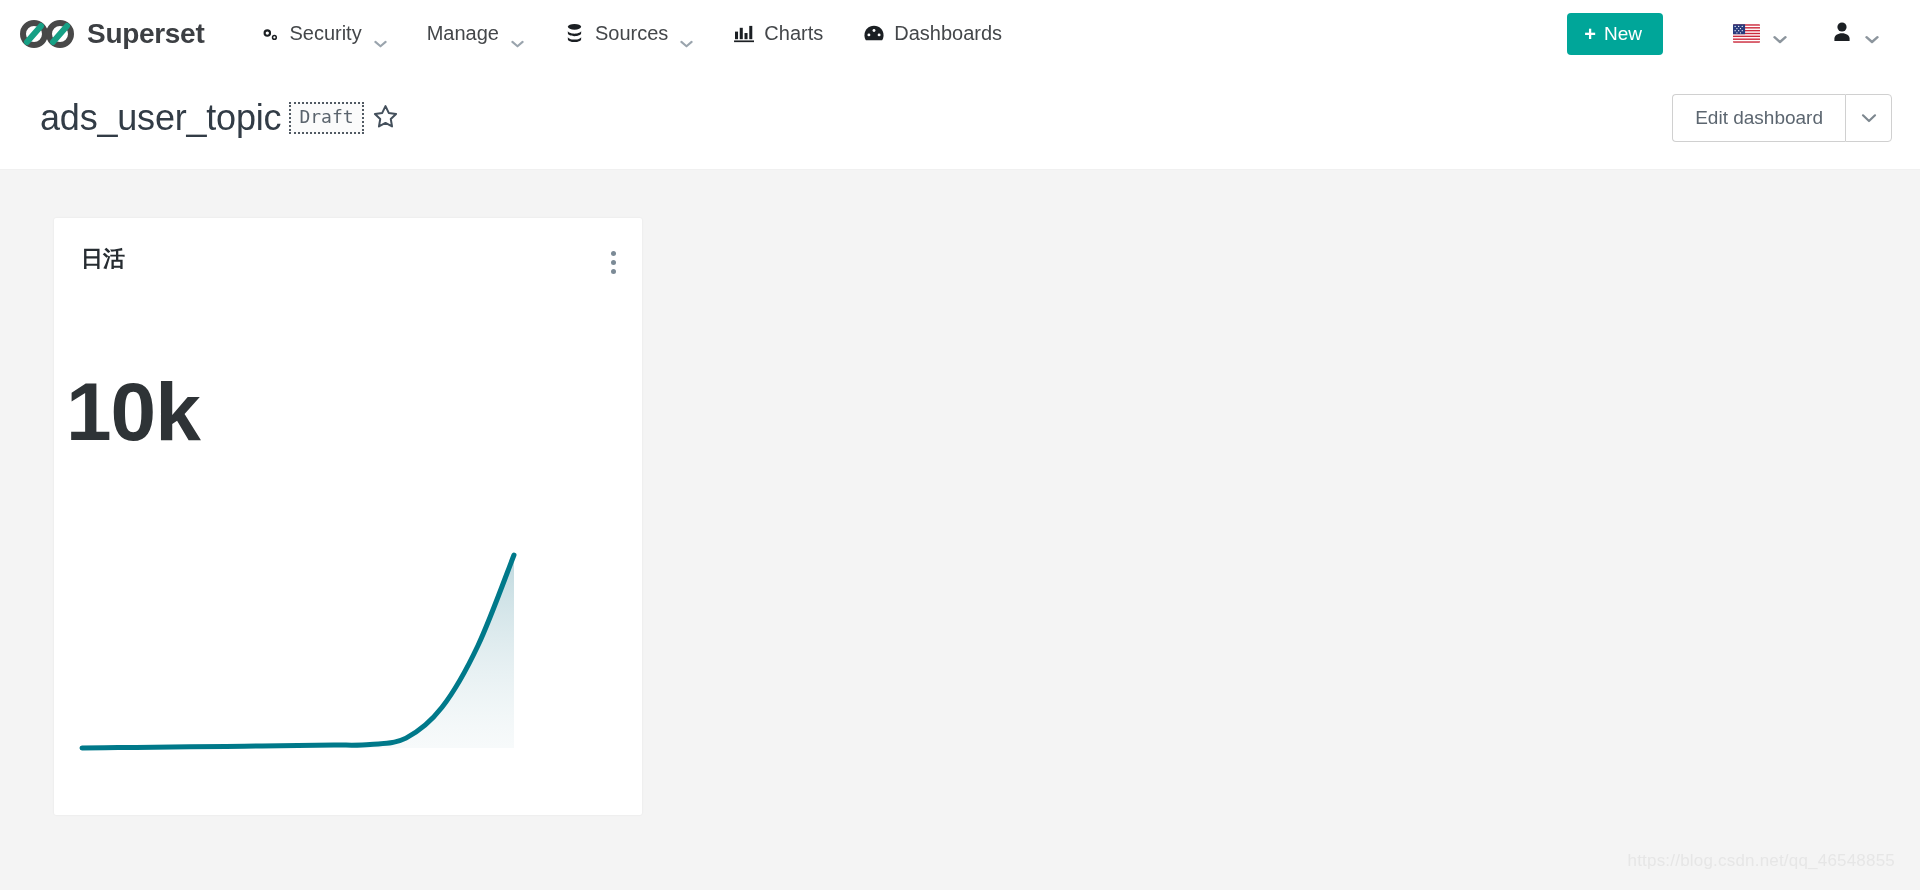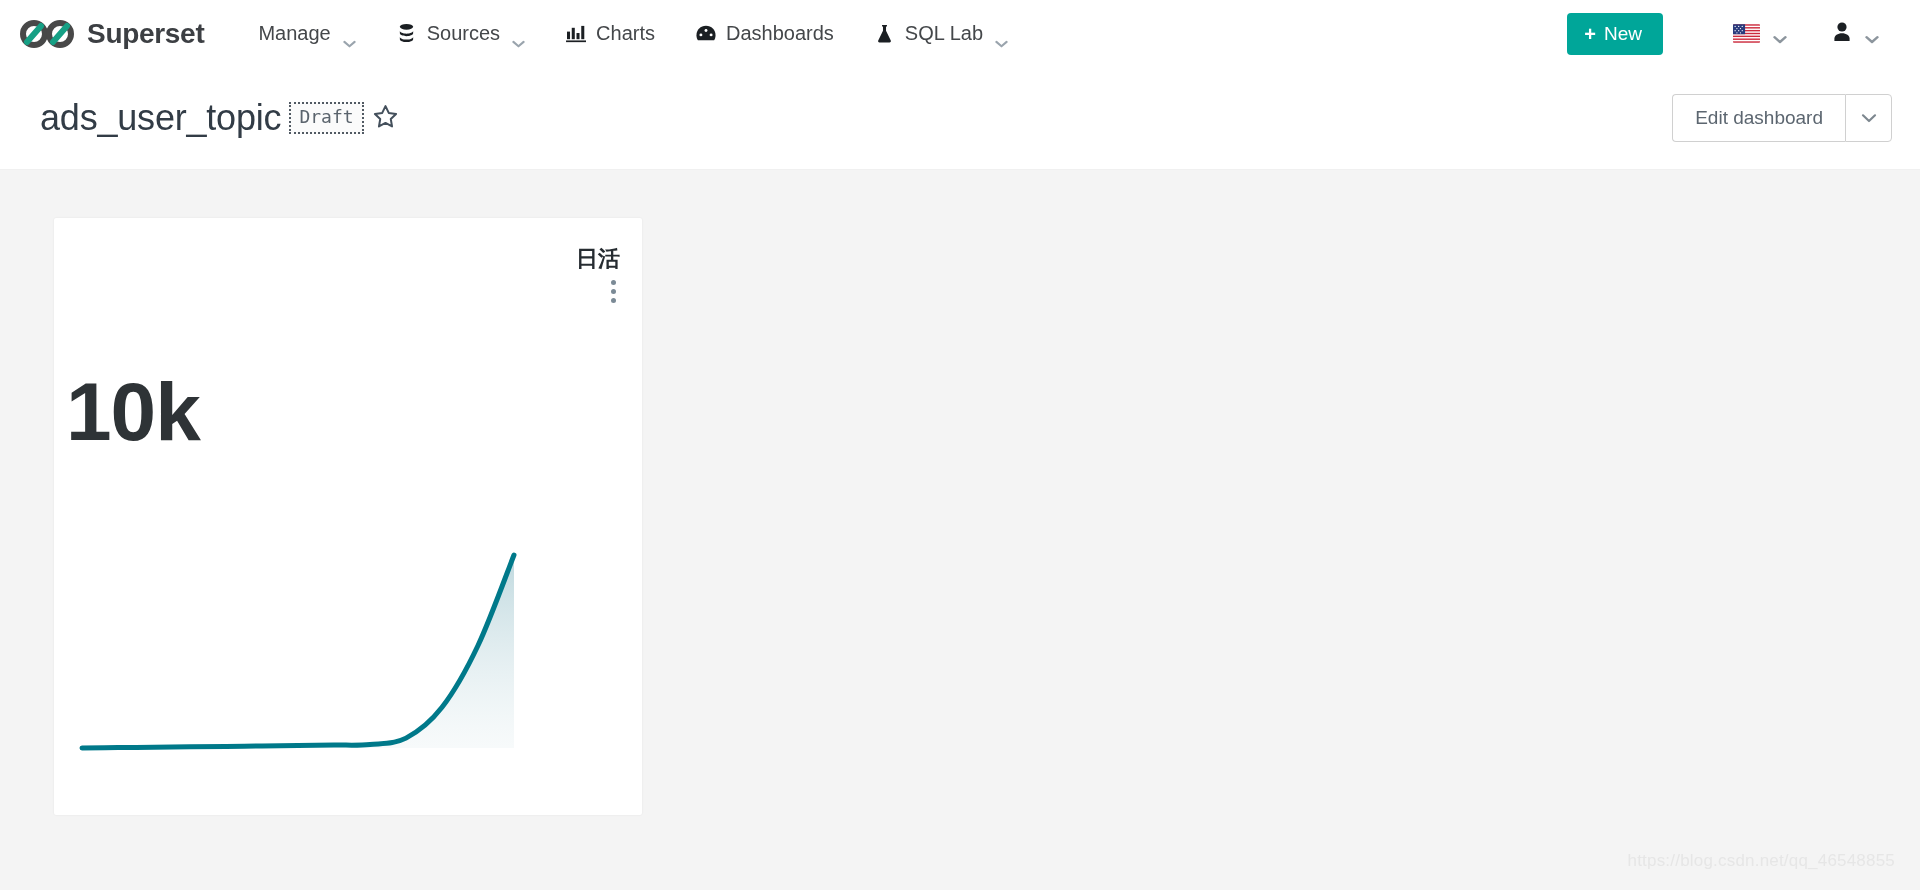--- a/index.html
+++ b/index.html
@@ -159,23 +159,22 @@
     width: 588px;
     height: 597px;
     background: #ffffff;
     border-radius: 2px;
     box-shadow: 0 0 2px rgba(0,0,0,0.08);
     position: relative;
     overflow: hidden;
   }
   .card-head {
     display: flex;
-    align-items: flex-end;
+    align-items: flex-start;
     padding: 27px 22px 0 27px;
-    flex-direction: column;
   }
   .card-title {
     font-size: 22px;
     font-weight: bold;
     color: #262c31;
     font-family: "DejaVu Sans", sans-serif;
     line-height: 1.3;
   }
   .kebab {
     margin-left: auto;
@@ -241,20 +240,36 @@
         <circle cx="40" cy="16" r="11" fill="none" stroke="#484848" stroke-width="6"></circle>
         <path d="M7 24 L21 8" stroke="#16a085" stroke-width="6" stroke-linecap="round"></path>
         <path d="M33 24 L47 8" stroke="#16a085" stroke-width="6" stroke-linecap="round"></path>
       </svg>
     </span>
     <span class="brand-name">Superset</span>
   </a>
 
   <div class="nav-items">
 
+    <div class="nav-item">
+      <span class="nav-icon">
+        <svg viewBox="0 0 24 24" width="21" height="21" fill="currentColor">
+          <path d="M9.5 7.2a4.3 4.3 0 100 8.6 4.3 4.3 0 000-8.6zm0 6.2a1.9 1.9 0 110-3.8 1.9 1.9 0 010 3.8z"></path>
+          <path d="M9.5 4.1l1 .1.6-1.4 1.7.7-.3 1.5 .8.6 1.4-.6.9 1.6-1.2 1 .1 1 1.4.6-.6 1.7-1.5-.3-.6.8.6 1.4-1.6.9-1-1.2-1 .1-.6 1.4-1.7-.6.3-1.5-.8-.6-1.4.6-.9-1.6 1.2-1-.1-1-1.4-.6.6-1.7 1.5.3.6-.8-.6-1.4 1.6-.9 1 1.2z" opacity="0"></path>
+          <path d="M17.6 13.5a3 3 0 100 6 3 3 0 000-6zm0 4.3a1.3 1.3 0 110-2.6 1.3 1.3 0 010 2.6z"></path>
+          <path d="M20.9 16.9l.9-.7-.7-1.2-1.1.3-.6-.4v-1.1h-1.4l-.2 1.1-.7.3-.9-.7-1 1 .6.9-.3.7-1.1.2v1.4l1.1.2.3.7-.6.9 1 1 .9-.6.7.3.2 1.1h1.4l.2-1.1.7-.3.9.6 1-1-.6-.9.3-.7 1.1-.2v-1.4z" opacity="0"></path>
+        </svg>
+      </span>
+      <span>Security</span>
+      <span class="chev">
+        <svg viewBox="0 0 14 8" width="13" height="8" fill="none" stroke="currentColor" stroke-width="2.2" stroke-linecap="round" stroke-linejoin="round">
+            <path d="M1.5 1.7L7 6.5l5.5-4.8"></path>
+          </svg>
+      </span>
+    </div>
 
     <div class="nav-item">
       <span>Manage</span>
       <span class="chev">
         <svg viewBox="0 0 14 8" width="13" height="8" fill="none" stroke="currentColor" stroke-width="2.2" stroke-linecap="round" stroke-linejoin="round">
             <path d="M1.5 1.7L7 6.5l5.5-4.8"></path>
           </svg>
       </span>
     </div>
 
@@ -292,33 +307,20 @@
         <svg viewBox="0 0 24 22" width="22" height="20" fill="currentColor">
           <path d="M12 2C6 2 1.5 6.6 1.5 12.3c0 2.1.6 4 1.6 5.6h17.8c1-1.6 1.6-3.5 1.6-5.6C22.5 6.6 18 2 12 2z"></path>
           <circle cx="6.4" cy="12" r="1.6" fill="#fff"></circle>
           <circle cx="12" cy="7.2" r="1.6" fill="#fff"></circle>
           <circle cx="17.6" cy="12" r="1.6" fill="#fff"></circle>
         </svg>
       </span>
       <span>Dashboards</span>
     </div>
 
-    <div class="nav-item">
-      <span class="nav-icon">
-        <svg viewBox="0 0 20 22" width="19" height="21" fill="currentColor">
-          <path d="M7.4 2h5.2v1.7h-1V8l5 10.4c.5 1 -.2 2.1 -1.3 2.1H4.7c-1.1 0 -1.8 -1.1 -1.3 -2.1L8.4 8V3.7h-1z"></path>
-        </svg>
-      </span>
-      <span>SQL Lab</span>
-      <span class="chev">
-        <svg viewBox="0 0 14 8" width="13" height="8" fill="none" stroke="currentColor" stroke-width="2.2" stroke-linecap="round" stroke-linejoin="round">
-            <path d="M1.5 1.7L7 6.5l5.5-4.8"></path>
-          </svg>
-      </span>
-    </div>
 
   </div>
 
   <div class="nav-right">
     <button class="btn-new">
       <span class="plus">+</span>
       <span>New</span>
     </button>
 
     <div class="lang-group">

